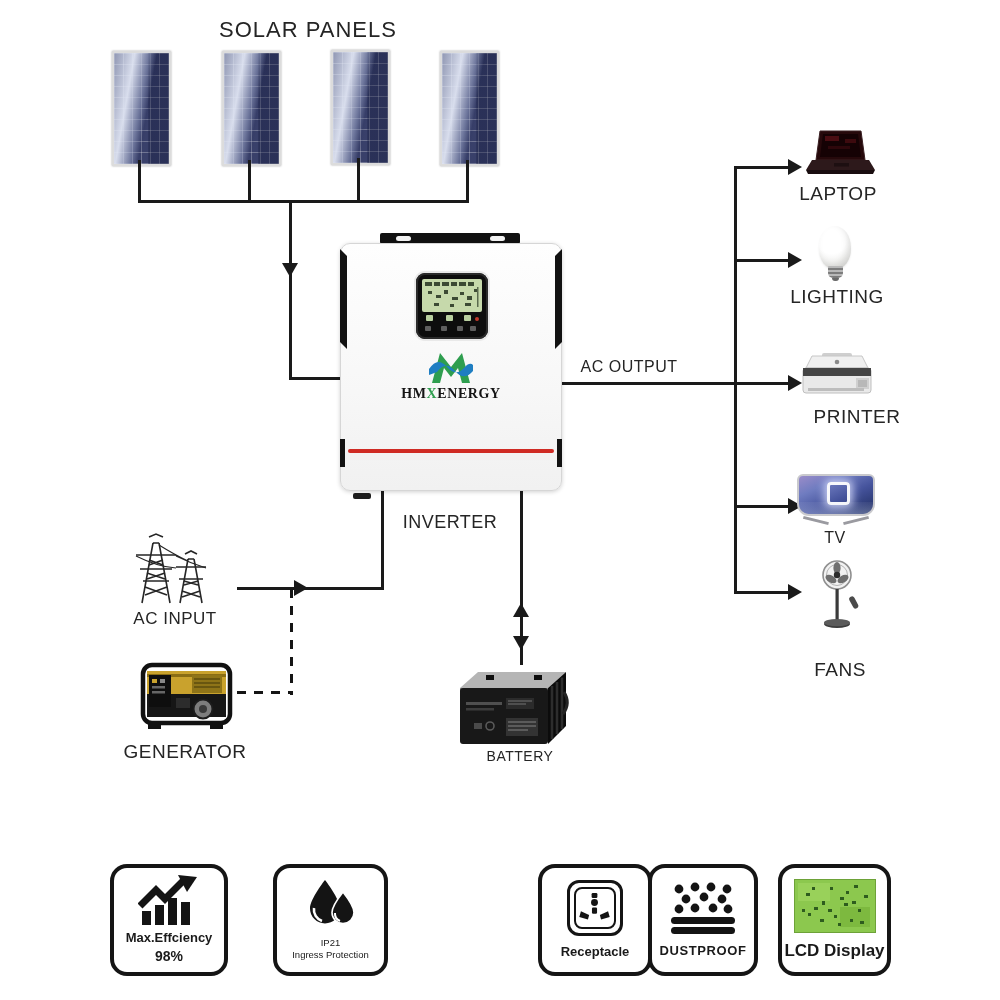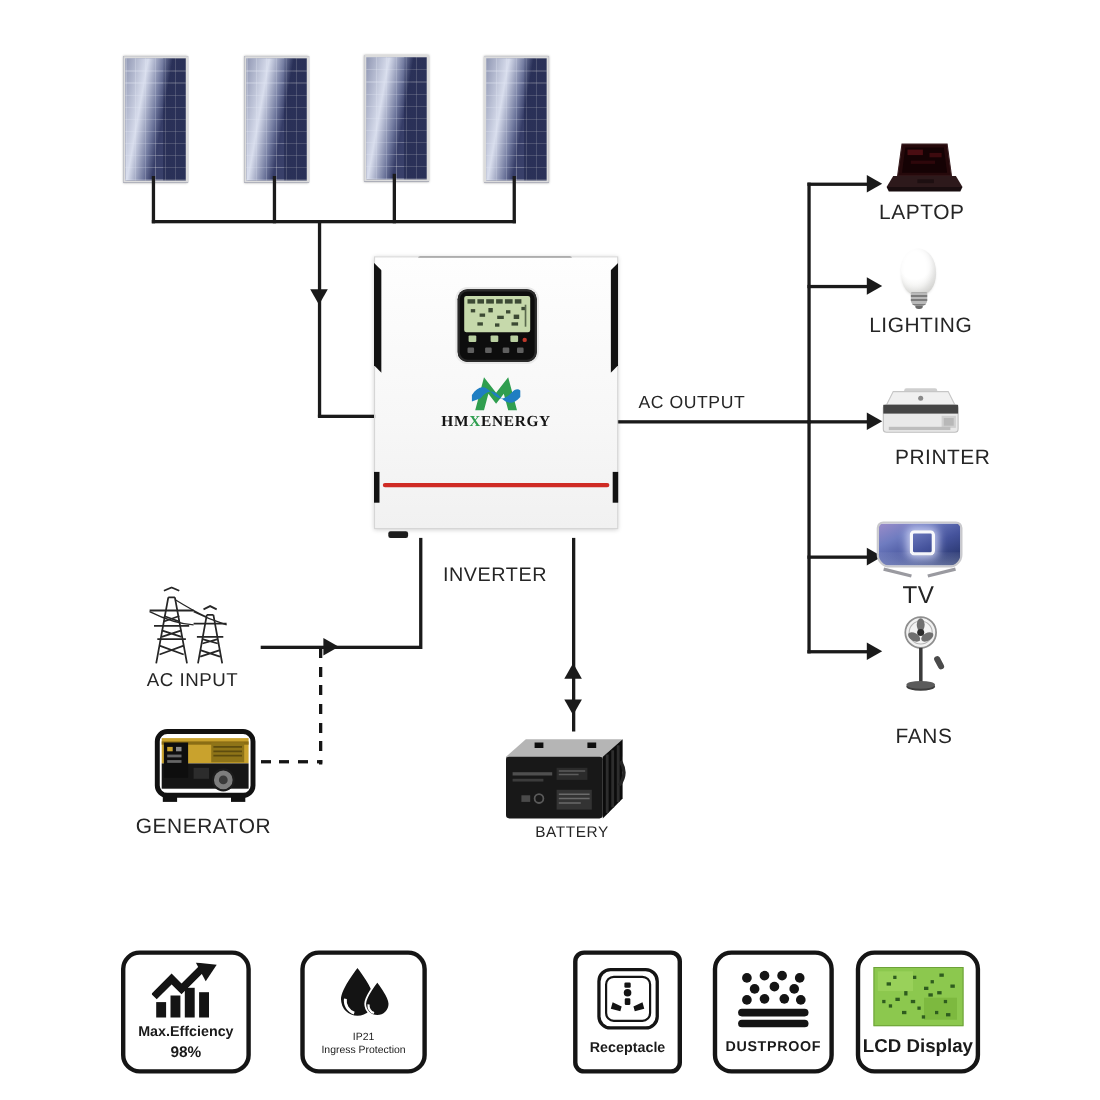--- a/index.html
+++ b/index.html
@@ -23,22 +23,22 @@
       repeating-linear-gradient(0deg,rgba(255,255,255,.28) 0 1px,transparent 1px 11px);}
   .panel::after{content:"";position:absolute;inset:0;
     background:
       linear-gradient(100deg,rgba(215,222,238,.55) 0%,rgba(225,230,244,.95) 28%,rgba(150,160,195,.55) 48%,rgba(40,48,92,.15) 58%,transparent 62%),
       linear-gradient(90deg,transparent 62%,rgba(18,24,58,.38) 63%);}
 
   
   .inv{position:absolute;left:340px;top:233px;width:220px;height:256px;}
   .inv-bracket{position:absolute;left:40px;top:0;width:140px;height:11px;background:#111;border-radius:2px;}
   .inv-slot{position:absolute;top:3px;width:15px;height:5px;background:#f2f2f2;border-radius:3px;}
-  .inv-body{position:absolute;left:0;top:0;width:220px;height:246px;background:linear-gradient(#fefefe 0%,#f7f7f7 60%,#f1f1f1 100%);
-            border:1px solid #d6d6d6;border-radius:0;box-shadow:0 1px 4px rgba(0,0,0,.18);}
+  .inv-body{position:absolute;left:0;top:10px;width:220px;height:246px;background:linear-gradient(#fefefe 0%,#f7f7f7 60%,#f1f1f1 100%);
+            border:1px solid #d6d6d6;border-radius:10px;box-shadow:0 1px 4px rgba(0,0,0,.18);}
   .fin{position:absolute;background:#121212;}
   .inv-lcd{position:absolute;left:75px;top:29px;width:72px;height:66px;background:#0d0d0d;border-radius:9px;
            box-shadow:0 0 0 2px #e9e9e9, inset 0 0 0 2px #2b2b2b;}
   .inv-screen{position:absolute;left:6px;top:6px;width:60px;height:33px;background:#c6d9ab;border-radius:2px;overflow:hidden;}
   .inv-btn{position:absolute;border-radius:1px;}
   .inv-logo{position:absolute;left:87px;top:105px;width:46px;height:36px;}
   .brand{position:absolute;left:0;top:142px;width:220px;text-align:center;
          font-family:"Liberation Serif",serif;font-weight:700;font-size:14px;letter-spacing:.6px;color:#141414;}
   .brand .x{color:#2f9e4f;}
   .inv-red{position:absolute;left:7px;top:205px;width:206px;height:4px;background:#cf2b24;border-radius:2px;}
@@ -71,20 +71,21 @@
   .b-big{font-size:16px;font-weight:600;color:#1a1a1a;}
   .b-bold{font-size:13px;font-weight:800;letter-spacing:.6px;color:#1a1a1a;}
   .recp-outer{width:56px;height:56px;border:3.5px solid #141414;border-radius:12px;display:flex;align-items:center;justify-content:center;box-sizing:border-box;}
   .recp-inner{width:42px;height:42px;border:2.5px solid #141414;border-radius:8px;box-sizing:border-box;}
 </style>
 </head>
 <body>
 
 <div class="canvas">
 
+  <div class="lbl" style="left:208px;top:18px;width:200px;font-size:22px;letter-spacing:1px;">SOLAR PANELS</div>
 
   <div class="panel" style="left:112px;top:51px;"></div>
   <div class="panel" style="left:222px;top:51px;"></div>
   <div class="panel" style="left:331px;top:50px;"></div>
   <div class="panel" style="left:440px;top:51px;"></div>
 
   <div class="ln" style="left:138px;top:160px;width:3px;height:43px;"></div>
   <div class="ln" style="left:248px;top:160px;width:3px;height:43px;"></div>
   <div class="ln" style="left:357px;top:158px;width:3px;height:45px;"></div>
   <div class="ln" style="left:466px;top:160px;width:3px;height:43px;"></div>
@@ -270,21 +271,21 @@
   <div class="lbl" style="left:792px;top:407px;width:90px;font-size:19px;margin-left:20px;">PRINTER</div>
 
   <div class="tv">
     <div class="tv-screen">
       <div class="tv-glow"></div>
       <div class="tv-refl"></div>
     </div>
     <div class="tv-leg" style="left:6px;top:45px;transform:rotate(14deg);"></div>
     <div class="tv-leg" style="right:6px;top:45px;transform:rotate(-14deg);"></div>
   </div>
-  <div class="lbl" style="left:795px;top:529px;width:80px;font-size:22px;">TV</div>
+  <div class="lbl" style="left:795px;top:529px;width:80px;font-size:16px;">TV</div>
 
   <div style="position:absolute;left:818px;top:560px;">
     <svg width="44" height="72" viewBox="0 0 44 72">
       <circle cx="19" cy="15" r="14" fill="#f2f2f2" stroke="#8f8f8f" stroke-width="1.6"></circle>
       <circle cx="19" cy="15" r="10.5" fill="none" stroke="#b4b4b4" stroke-width="1"></circle>
       <g fill="#6f6f6f">
         <ellipse cx="19" cy="8" rx="3.6" ry="6"></ellipse>
         <ellipse cx="13" cy="19" rx="3.6" ry="6" transform="rotate(120 13 19)"></ellipse>
         <ellipse cx="25" cy="19" rx="3.6" ry="6" transform="rotate(240 25 19)"></ellipse>
       </g>
@@ -317,21 +318,21 @@
       <path d="M19,1 C19,1 4,20 4,29.5 a15,15 0 0 0 30,0 C34,20 19,1 19,1 Z" fill="#141414"></path>
       <path d="M37,13 C37,13 26,27 26,33.5 a11,11 0 0 0 22,0 C48,27 37,13 37,13 Z" fill="#141414" stroke="#fff" stroke-width="1.6"></path>
       <path d="M8,29 a12,12 0 0 0 8,13" stroke="#fff" stroke-width="2.6" fill="none"></path>
       <path d="M29,34 a8,8 0 0 0 5,8" stroke="#fff" stroke-width="2" fill="none"></path>
     </svg>
     <div class="b-sm">IP21</div>
     <div class="b-sm" style="margin-top:-6px;">Ingress Protection</div>
   </div>
 
 
-  <div class="badge" style="left:521px;width:99px;border-radius:10px;">
+  <div class="badge" style="left:538px;width:114px;">
     <div class="recp-outer">
       <div class="recp-inner">
         <svg width="37" height="37" viewBox="0 0 45 45">
           <g fill="#141414">
             <rect x="19" y="5" width="7" height="6" rx="1.5"></rect>
             <circle cx="22.5" cy="16.5" r="4.2"></circle>
             <rect x="19.4" y="22.5" width="6.2" height="7.5" rx="1.5"></rect>
             <path d="M6,27 l10,4.5 l-1.5,5.5 l-10.5,-3 z"></path>
             <path d="M39,27 l-10,4.5 l1.5,5.5 l10.5,-3 z"></path>
           </g>

